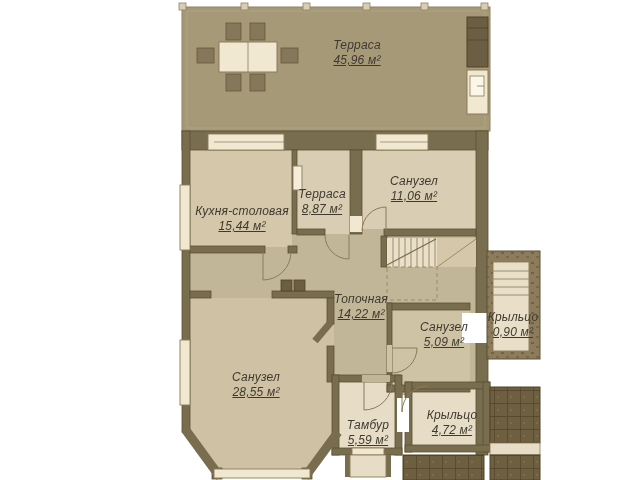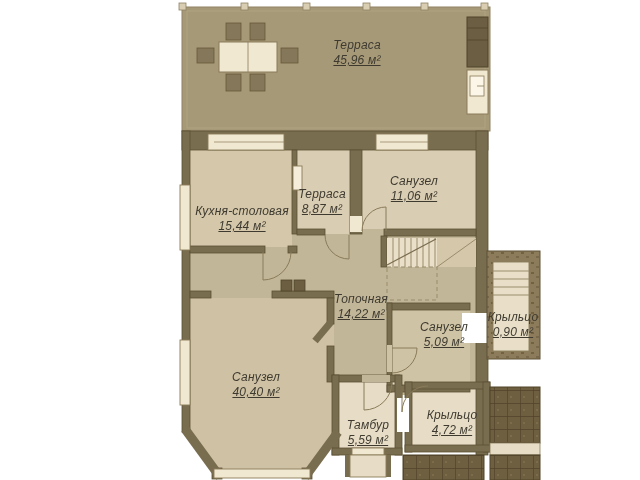--- a/index.html
+++ b/index.html
@@ -229,21 +229,21 @@
 <div class="room-label" style="left:444px;top:320px">
   <div class="rname">Санузел</div>
   <div class="rarea">5,09 м²</div>
 </div>
 <div class="room-label" style="left:513px;top:310px">
   <div class="rname">Крыльцо</div>
   <div class="rarea">0,90 м²</div>
 </div>
 <div class="room-label" style="left:256px;top:370px">
   <div class="rname">Санузел</div>
-  <div class="rarea">40,40 м²</div>
+  <div class="rarea">28,55 м²</div>
 </div>
 <div class="room-label" style="left:368px;top:418px">
   <div class="rname">Тамбур</div>
   <div class="rarea">5,59 м²</div>
 </div>
 <div class="room-label" style="left:452px;top:408px">
   <div class="rname">Крыльцо</div>
   <div class="rarea">4,72 м²</div>
 </div>
 

